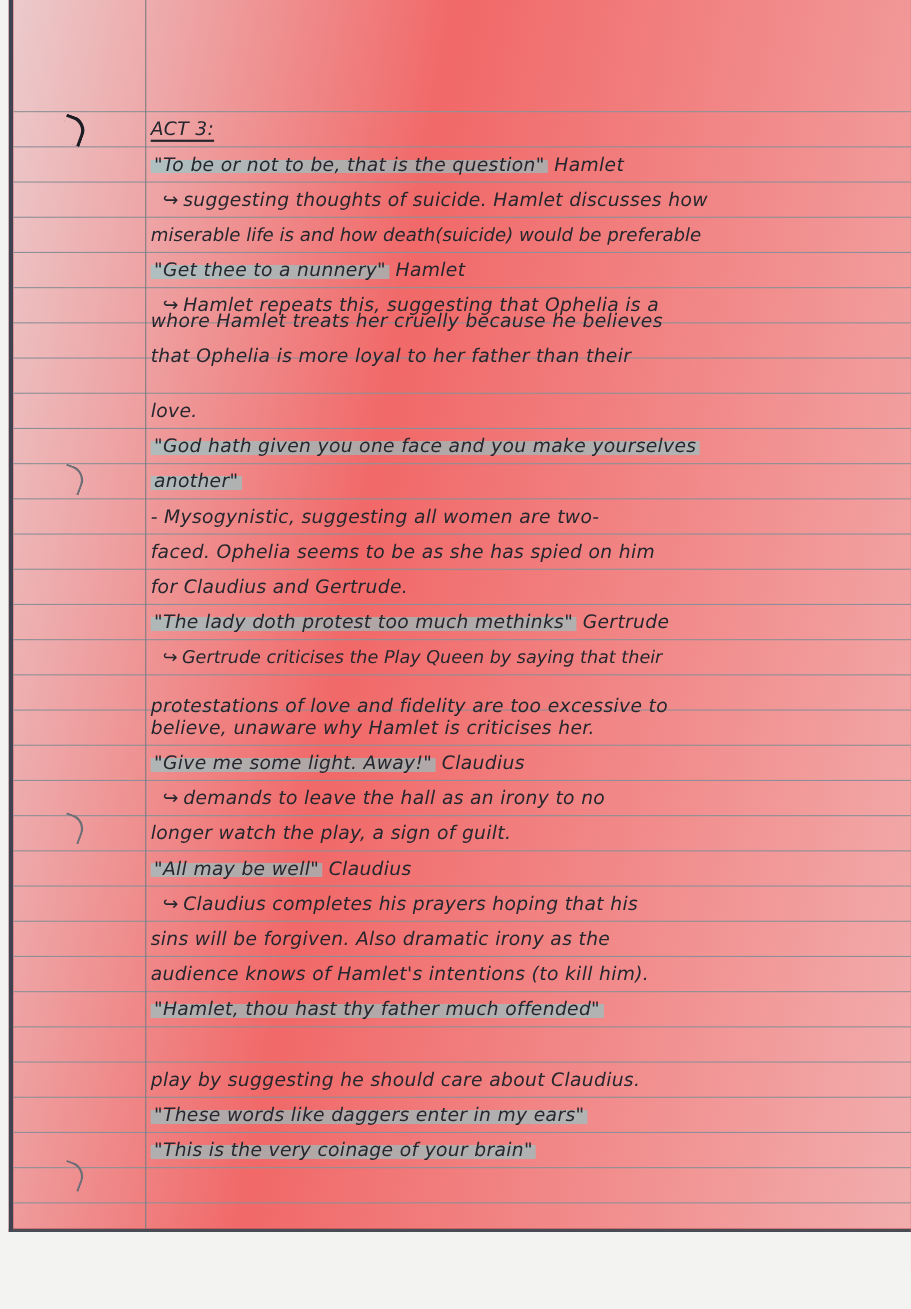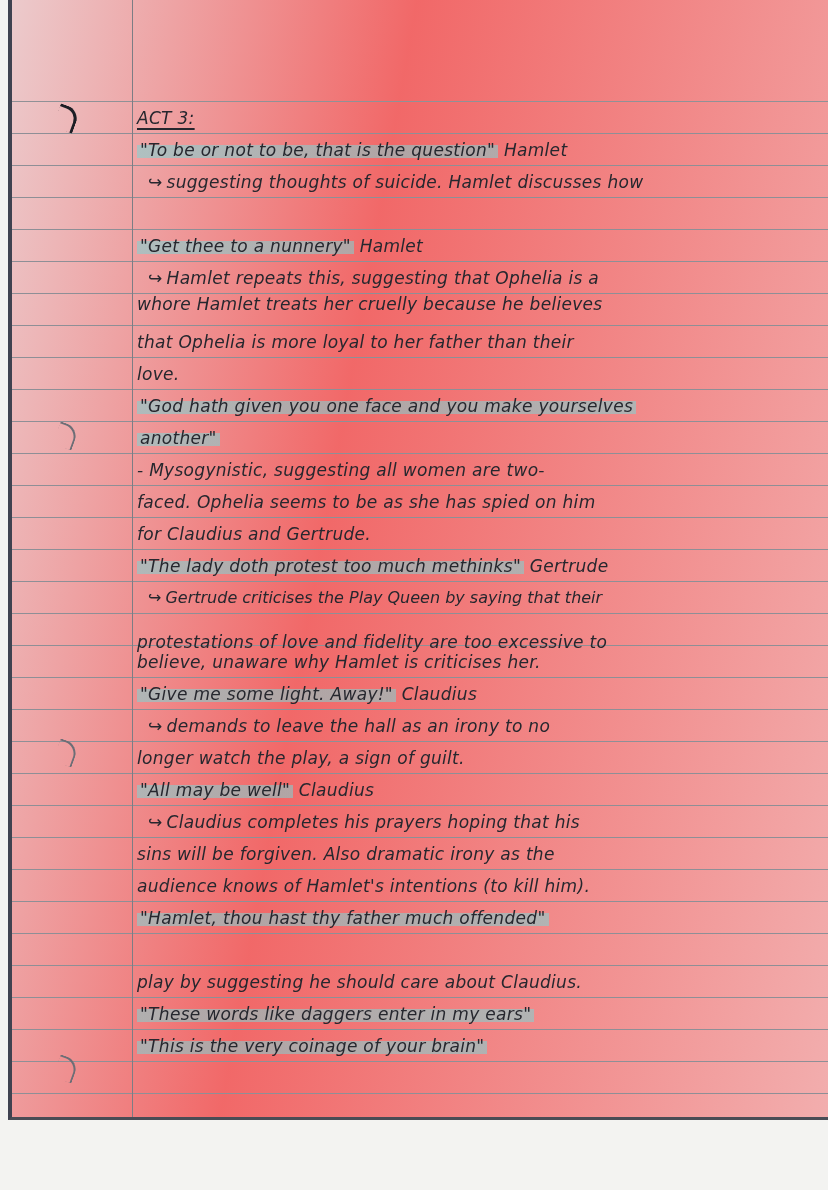--- a/index.html
+++ b/index.html
@@ -136,31 +136,34 @@
     <span class="heading">ACT 3:</span>
   </div>
 
   <div class="line" style="top:135px">
     <span class="hl">"To be or not to be, that is the question"</span>
     <span>Hamlet</span>
   </div>
   <div class="line indent" style="top:167px">
     <span class="arrow">↪</span><span>suggesting thoughts of suicide. Hamlet discusses how</span>
   </div>
+  <div class="line" style="top:199px; font-size:16.5px; letter-spacing:0">
+    <span>miserable life is and how death(suicide) would be preferable</span>
+  </div>
   <div class="line" style="top:231px">
     <span class="hl">"Get thee to a nunnery"</span>
     <span>Hamlet</span>
   </div>
   <div class="line indent" style="top:263px">
     <span class="arrow">↪</span><span>Hamlet repeats this, suggesting that Ophelia is a</span>
   </div>
-  <div class="line" style="top:289px">
+  <div class="line" style="top:277px">
     <span>whore Hamlet treats her cruelly because he believes</span>
   </div>
-  <div class="line" style="top:327px">
+  <div class="line" style="top:309px">
     <span>that Ophelia is more loyal to her father than their</span>
   </div>
   <div class="line" style="top:359px">
     <span>love.</span>
   </div>
   <div class="line" style="top:391px">
     <span class="hl">"God hath given you one face and you make yourselves</span>
   </div>
   <div class="line" style="top:423px">
     <span class="hl">another"</span>

